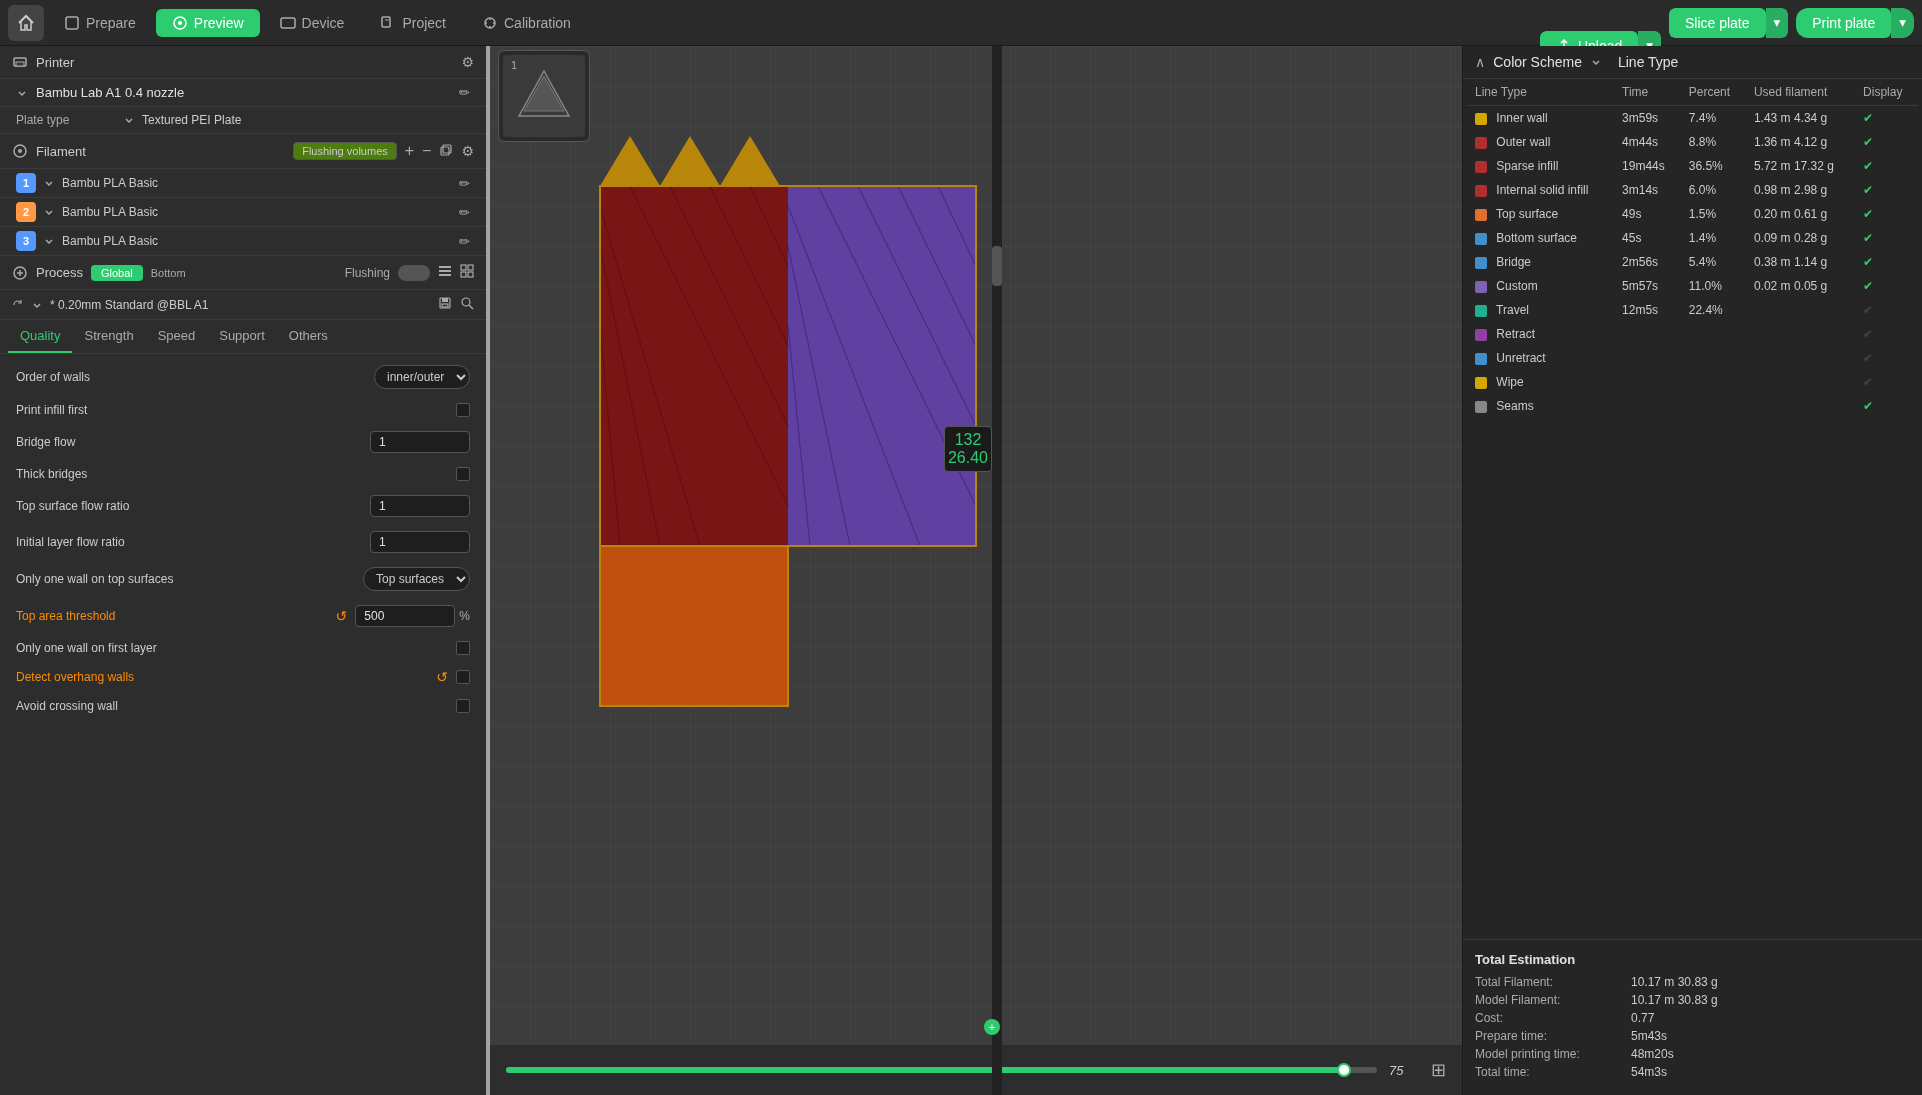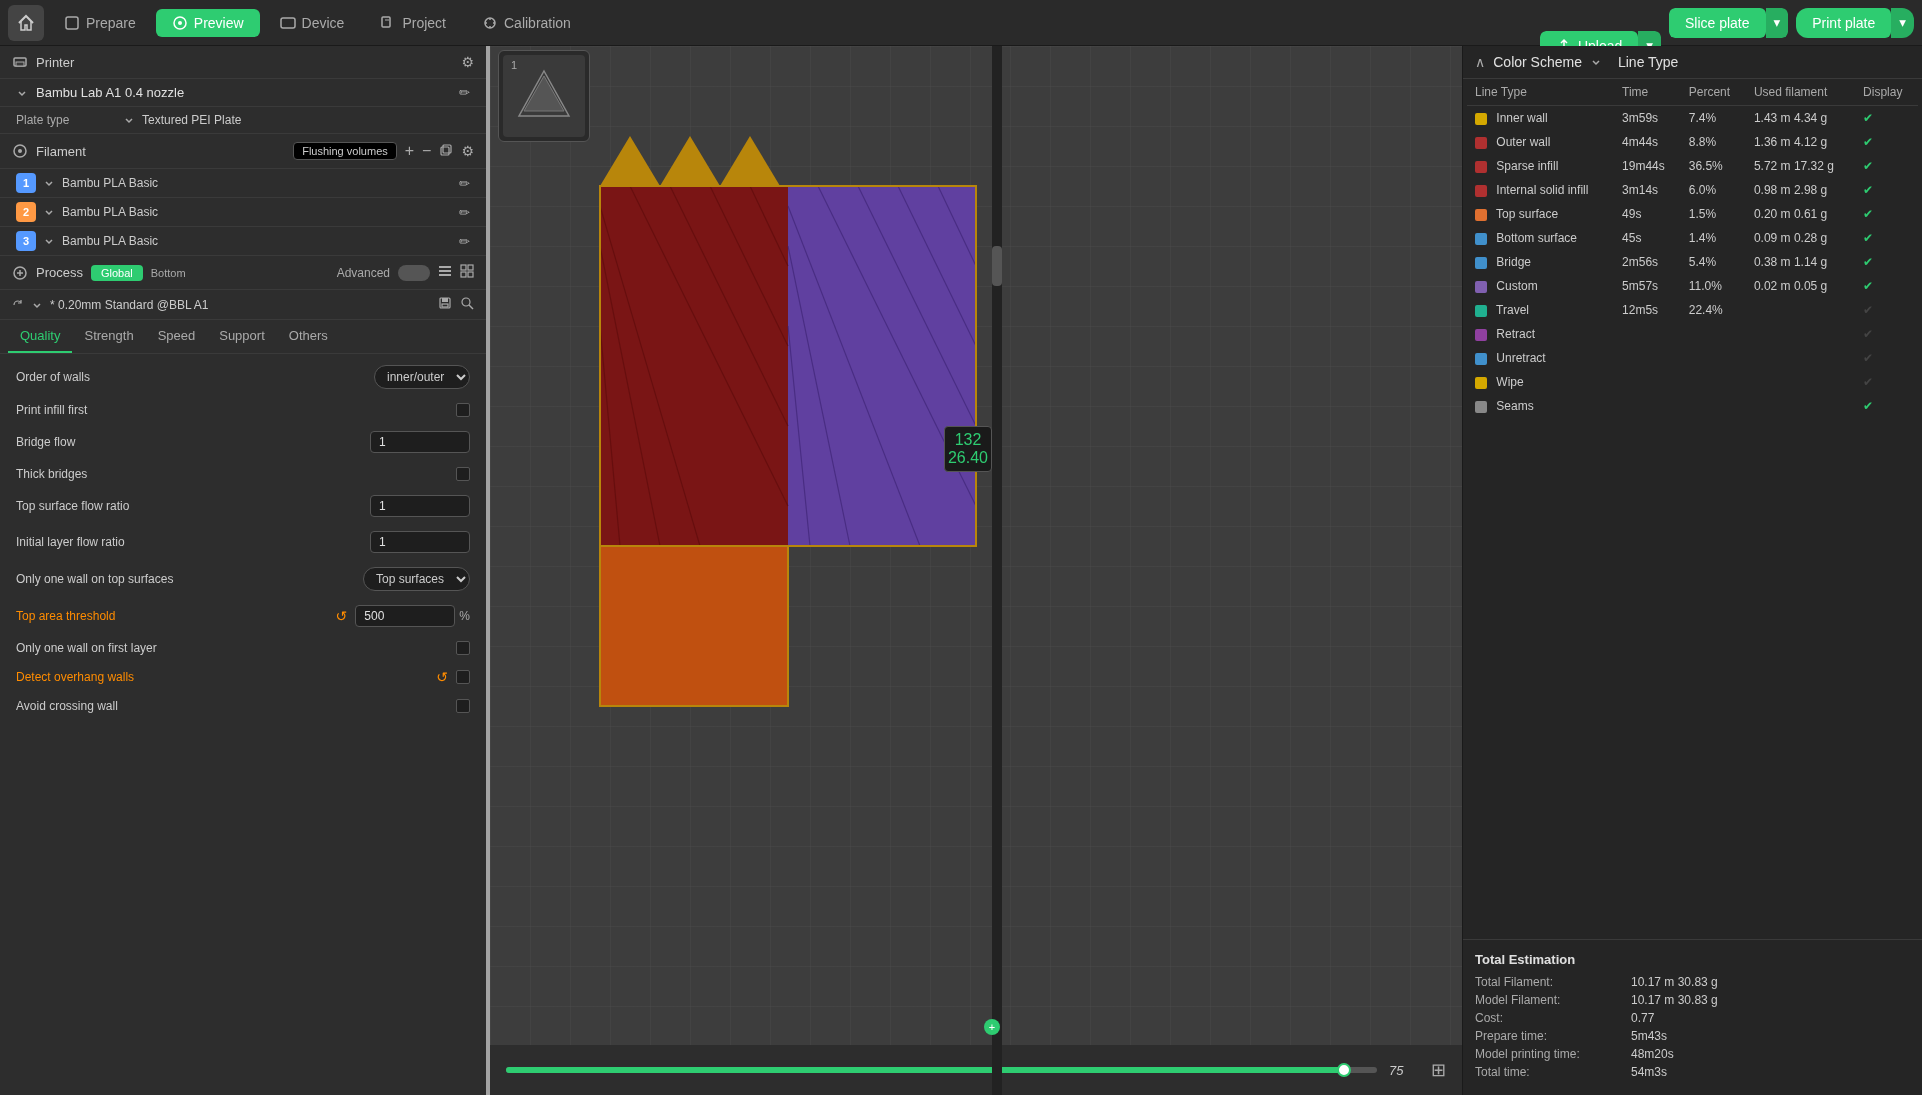--- a/index.html
+++ b/index.html
@@ -31,21 +31,21 @@
     .printer-name-text { font-size: 13px; color: #e0e0e0; flex: 1; }
     .edit-icon { color: #aaa; cursor: pointer; }
 
     .plate-type { display: flex; align-items: center; padding: 6px 16px; gap: 8px; border-bottom: 1px solid #3a3a3a; }
     .plate-label { color: #aaa; font-size: 12px; width: 100px; }
     .plate-value { color: #ccc; font-size: 12px; }
 
     
     .filament-header { display: flex; align-items: center; padding: 8px 12px; gap: 8px; border-bottom: 1px solid #3a3a3a; }
     .filament-title { font-size: 13px; color: #ccc; flex: 1; }
-    .flush-btn { background: #000000; border: 1px solid #555; border-radius: 4px; color: #ccc; padding: 2px 8px; font-size: 11px; cursor: pointer; }
+    .flush-btn { background: #4d7c0f; border: 1px solid #555; border-radius: 4px; color: #ccc; padding: 2px 8px; font-size: 11px; cursor: pointer; }
     .filament-row { display: flex; align-items: center; padding: 4px 16px; gap: 8px; border-bottom: 1px solid #3a3a3a; }
     .filament-num { width: 20px; height: 20px; border-radius: 4px; display: flex; align-items: center; justify-content: center; font-size: 11px; font-weight: bold; }
     .filament-num.n1 { background: #5599ff; color: #fff; }
     .filament-num.n2 { background: #ff9944; color: #fff; }
     .filament-num.n3 { background: #5599ff; color: #fff; }
     .filament-name { color: #ccc; font-size: 12px; flex: 1; }
 
     
     .process-header { display: flex; align-items: center; padding: 8px 12px; gap: 8px; border-bottom: 1px solid #3a3a3a; }
     .process-title { font-size: 13px; color: #ccc; }
@@ -275,21 +275,21 @@
     </div>
 
     <div class="process-header">
       <svg width="16" height="16" viewBox="0 0 16 16">
           <circle cx="8" cy="8" r="6" fill="none" stroke="#aaa" stroke-width="1.5"></circle>
           <path d="M5 8h6M8 5v6" stroke="#aaa" stroke-width="1.5"></path>
         </svg>
       <span class="process-title">Process</span>
       <button class="global-btn">Global</button>
       <button class="objects-btn">Bottom</button>
-      <span class="advanced-label">Advanced</span>
+      <span class="advanced-label">Flushing</span>
       <div class="toggle"></div>
       <button style="background:none;border:none;color:#aaa;cursor:pointer;">
         <svg width="14" height="14" viewBox="0 0 14 14">
             <rect x="1" y="2" width="12" height="2" fill="#aaa"></rect>
             <rect x="1" y="6" width="12" height="2" fill="#aaa"></rect>
             <rect x="1" y="10" width="12" height="2" fill="#aaa"></rect>
           </svg>
       </button>
       <button style="background:none;border:none;color:#aaa;cursor:pointer;">
         <svg width="14" height="14" viewBox="0 0 14 14">

